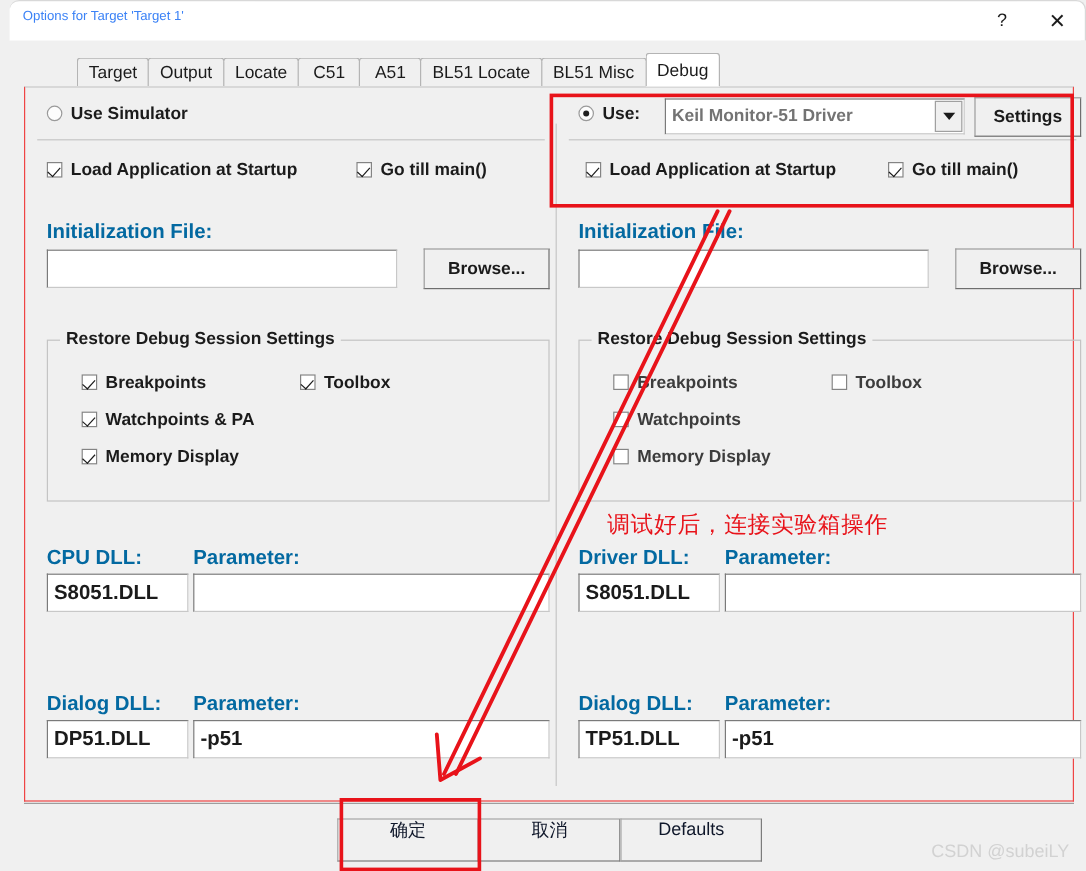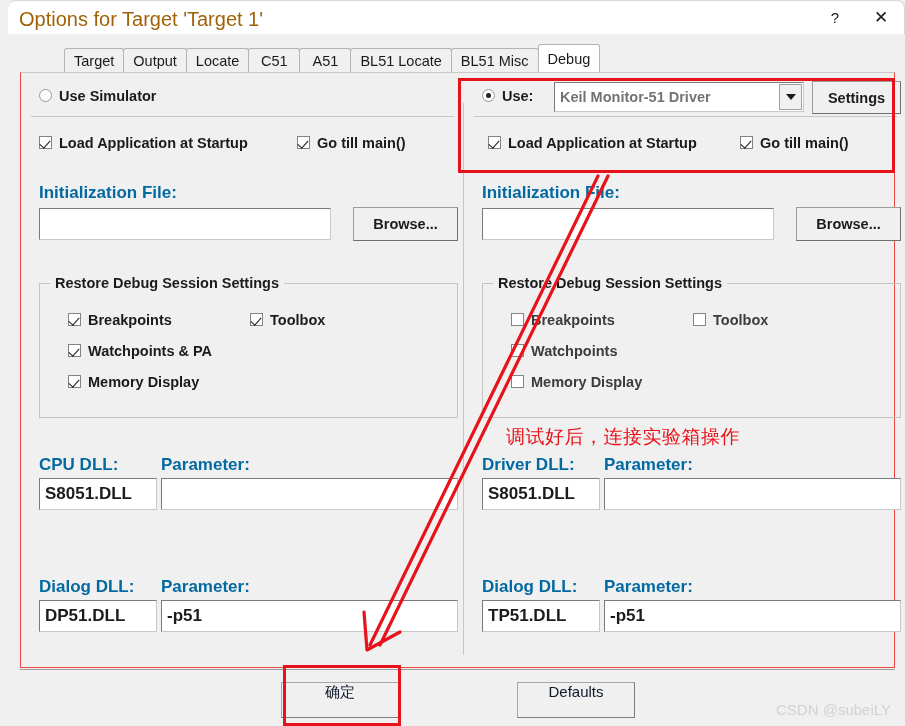--- a/index.html
+++ b/index.html
@@ -20,21 +20,21 @@
   .titlebar {
     position: absolute; left: 8px; top: 0; right: 0; height: 34px;
     background: #ffffff;
     border-top-left-radius: 8px;
     border-top-right-radius: 8px;
     border-top: 1px solid #d8d8d8;
     border-right: 1px solid #d8d8d8;
   }
   .titlebar-text {
     position: absolute; left: 11px; top: 7px;
-    font-size: 20px; color: #a16207;
+    font-size: 11px; color: #3b82f6;
     white-space: nowrap;
   }
   .title-btn {
     position: absolute; top: 0; width: 46px; height: 32px;
     display: flex; align-items: center; justify-content: center;
     font-size: 15px; color: #1b1b1b;
     cursor: default;
   }
   .title-btn.help { right: 46px; }
   .title-btn.close { right: 0px; }
@@ -383,20 +383,23 @@
         <div class="fieldlabel" style="left:140px; top:504px;">Parameter:</div>
         <div class="textbox" style="left:18px; top:527px; width:118px; height:32px;">TP51.DLL</div>
         <div class="textbox" style="left:140px; top:527px; width:297px; height:32px;">-p51</div>
       </div>
     </div>
 
     <div class="bottom-sep"></div>
     <div class="btn-bottom" style="left:273px;">
       <span>确定</span>
     </div>
+    <div class="btn-bottom" style="left:391px;">
+      <span>取消</span>
+    </div>
     <div class="btn-bottom" style="left:509px;">
       <span>Defaults</span>
     </div>
   </div>
 
   <div class="redbox" style="left:458px; top:78px; width:437px; height:95px;"></div>
   <div class="redbox" style="left:283px; top:665px; width:118px; height:61px;"></div>
 
   <div class="annot-text" style="left:506px; top:424px;">调试好后，连接实验箱操作</div>
 

